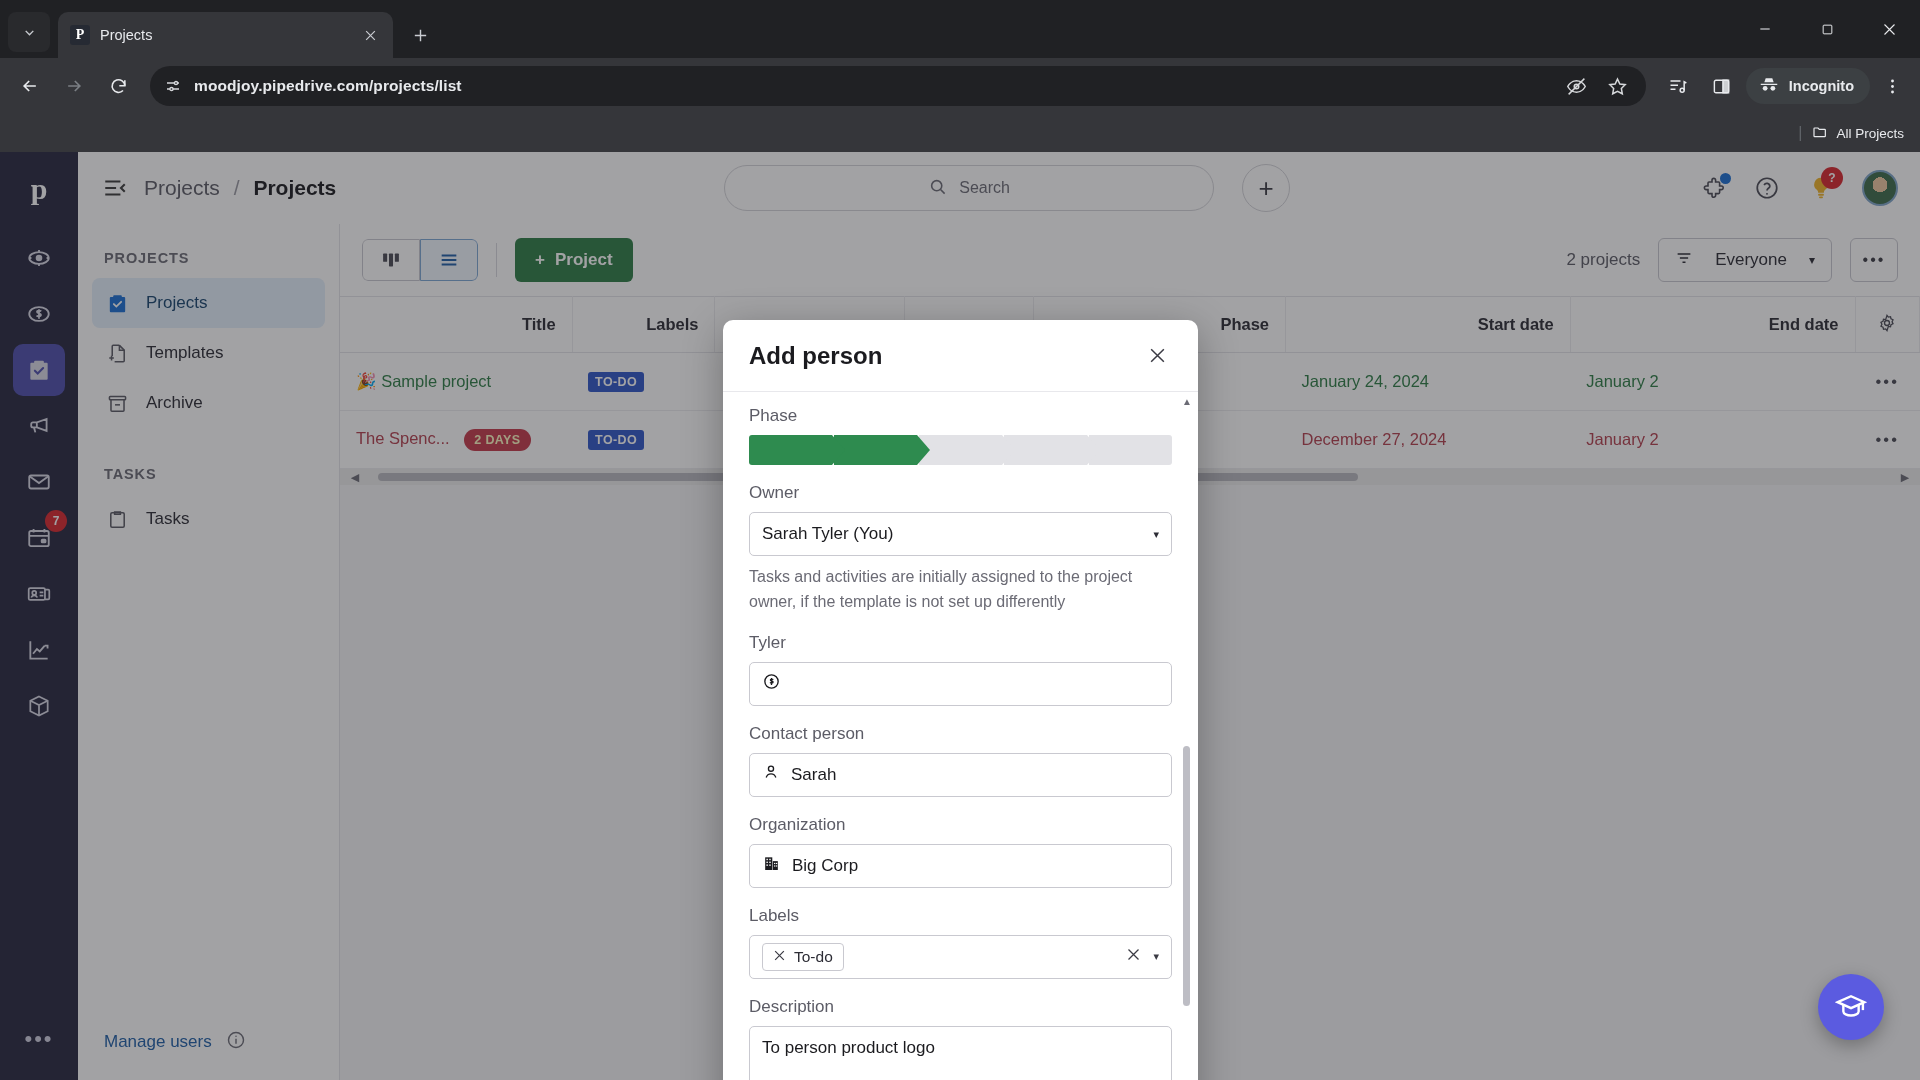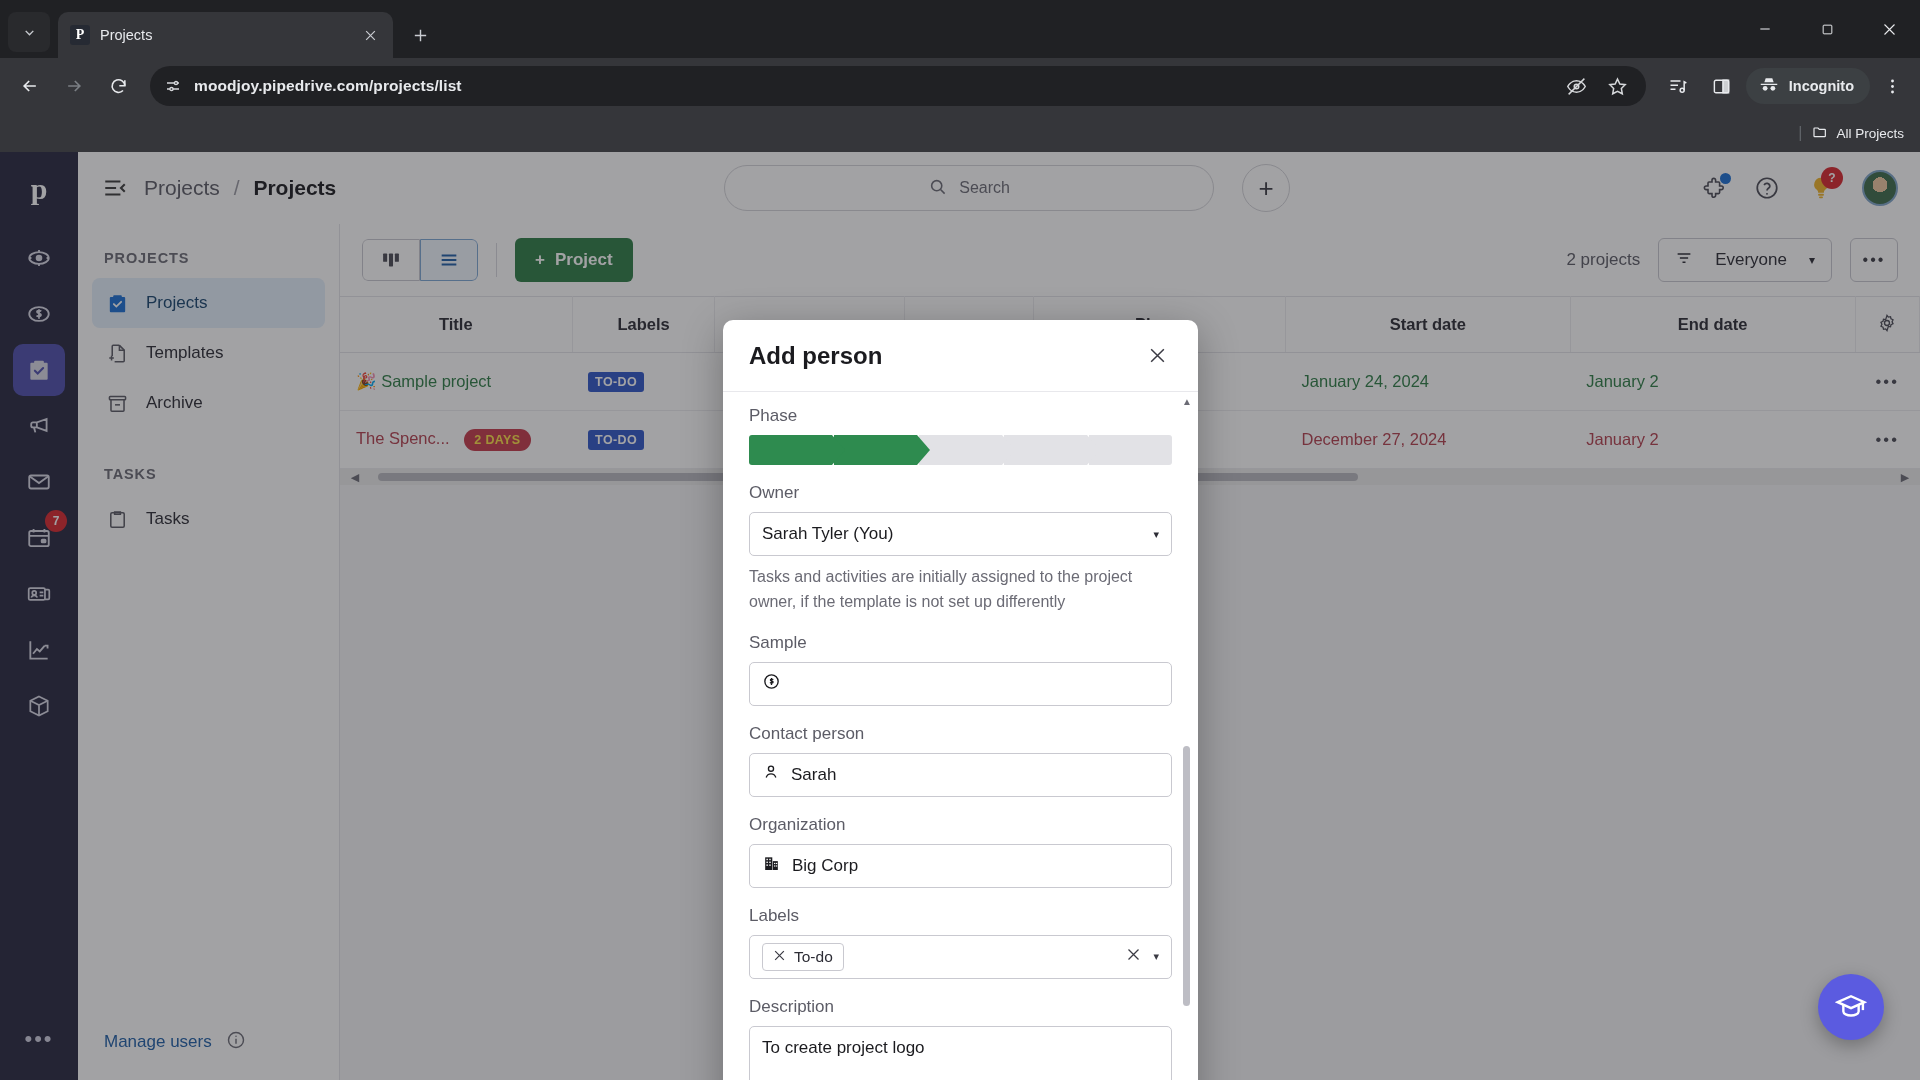--- a/index.html
+++ b/index.html
@@ -129,29 +129,29 @@
   .vdiv { width:1px;height:34px;background:#d8d8de; }
   .btn-green { height:44px; background:#2e7d46; color:#fff; border-radius:6px; display:flex;align-items:center;
     gap:10px; padding:0 20px; font-size:17px; font-weight:600; }
   .count { margin-left:auto; color:#5c5c66; font-size:17px; }
   .filter-pill { height:44px;border:1px solid #c9c9d0;border-radius:6px;display:flex;align-items:center;gap:22px;
     padding:0 16px;font-size:17px;color:#2c2c35;background:#fff; }
   .dots-btn { width:48px;height:44px;border:1px solid #c9c9d0;border-radius:6px;display:flex;align-items:center;
     justify-content:center;color:#3b3b44;background:#fff;letter-spacing:2px; }
 
   table.grid { width:100%; border-collapse:collapse; background:#fff; table-layout:fixed; }
-  table.grid th { text-align:center; font-size:16.5px; color:#2c2c35; font-weight:700; padding:14px 16px;
+  table.grid th { text-align:right; font-size:16.5px; color:#2c2c35; font-weight:700; padding:14px 16px;
     border-top:1px solid #e4e4e8; border-bottom:1px solid #e4e4e8; border-right:1px solid #ececf0; height:56px;}
   table.grid td { font-size:16.5px; padding:14px 16px; border-bottom:1px solid #ececf0; height:58px;
     white-space:nowrap; overflow:hidden; }
   .link-green { color:#2e7d46; }
   .link-red { color:#b4404f; }
   .chip-todo { display:inline-block; background:#2f56c9; color:#fff; font-size:12.5px; font-weight:700;
     padding:3px 7px; border-radius:3px; letter-spacing:.4px; }
-  .chip-days { display:inline-block; background:#c4394a; color:#fde047; font-size:12.5px; font-weight:700;
+  .chip-days { display:inline-block; background:#c4394a; color:#fef9c3; font-size:12.5px; font-weight:700;
     padding:4px 10px; border-radius:11px; letter-spacing:.4px; margin-left:10px; }
   .row-dots { color:#4a4a55; letter-spacing:2px; }
   .hscroll { height:16px; background:#ececed; position:relative; }
   .hscroll-thumb { position:absolute; left:38px; top:4px; height:8px; width:980px; background:#b9b9c0; border-radius:4px; }
   .hscroll-arrow { position:absolute; top:0; width:22px; height:16px; display:flex; align-items:center;
     justify-content:center; font-size:11px; color:#6b6b75; }
 
   
   .backdrop { position:absolute; left:0; top:0; width:1920px; height:928px; background:rgba(33,33,38,.42); }
 
@@ -636,21 +636,21 @@
         <div class="fg">
           <div class="fl">Owner</div>
           <div class="fld">
             <span>Sarah Tyler (You)</span>
             <span class="caret">▾</span>
           </div>
           <div class="hint">Tasks and activities are initially assigned to the project owner, if the template is not set up differently</div>
         </div>
 
         <div class="fg">
-          <div class="fl">Sample</div>
+          <div class="fl">Tyler</div>
           <div class="fld">
             <span>
               <svg width="19" height="19" viewBox="0 0 24 24" fill="none" stroke="#1b1b1f" stroke-width="1.7">
                 <circle cx="12" cy="12" r="8.4"></circle>
                   <path d="M14.2 9.6c-.5-.8-3.6-1.2-3.6.5 0 1.5 3.4 1 3.4 2.5 0 1.8-3.2 1.4-3.8.5M12 7.6v8.8"></path>
                 </svg>
             </span>
             <span></span>
           </div>
         </div>
@@ -711,21 +711,21 @@
                   </svg>
               </span>
               <span style="font-size:11px">▾</span>
             </span>
           </div>
         </div>
 
         <div class="fg">
           <div class="fl">Description</div>
           <div class="ta">
-            <span>To create project logo</span>
+            <span>To person product logo</span>
             
           </div>
         </div>
 
         <div class="vscroll">
           <div class="vs-arrow" style="top:-10px">▲</div>
           <div class="vscroll-thumb"></div>
 
         </div>
       </div>

